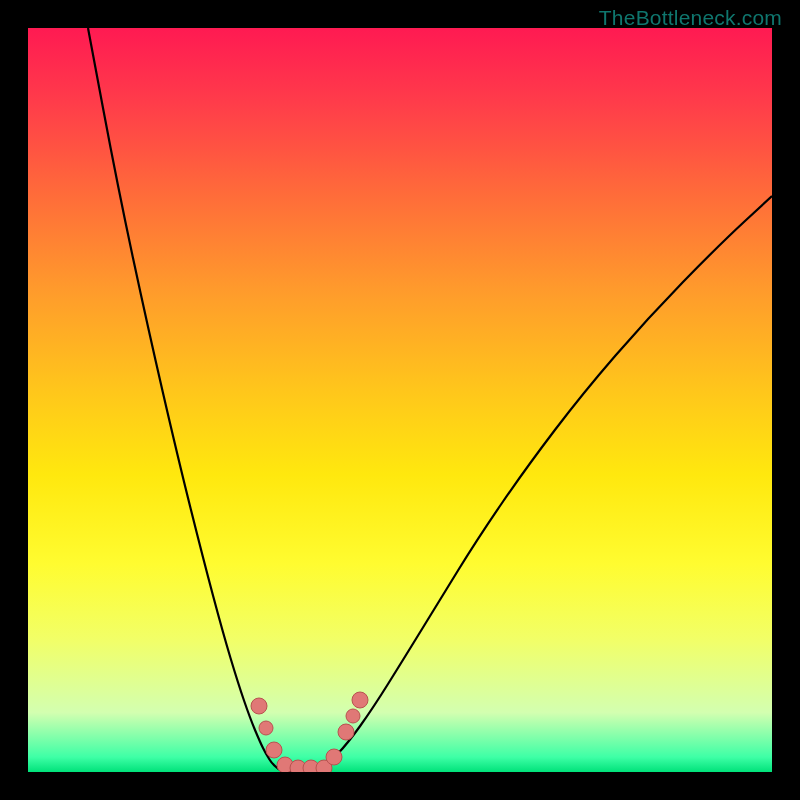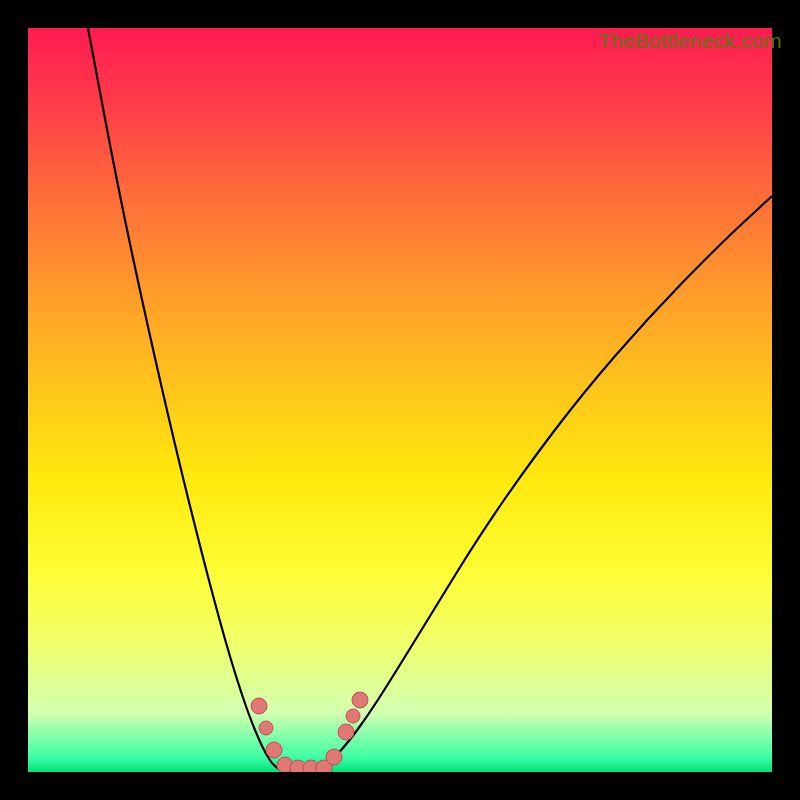--- a/index.html
+++ b/index.html
@@ -29,24 +29,23 @@
       #3effa6 98%,
       #00e27a 100%
     );
   }
   .watermark {
     position: absolute;
     top: 6px;
     right: 18px;
     font-family: Arial, Helvetica, sans-serif;
     font-size: 21px;
-    color: #4d7c0f;
+    color: #0f766e;
     font-weight: 500;
     letter-spacing: 0.2px;
-    margin-top: 23px;
   }
   svg.curves {
     position: absolute;
     left: 0;
     top: 0;
   }
   .dot {
     fill: #e07876;
     stroke: #b85250;
     stroke-width: 1;

